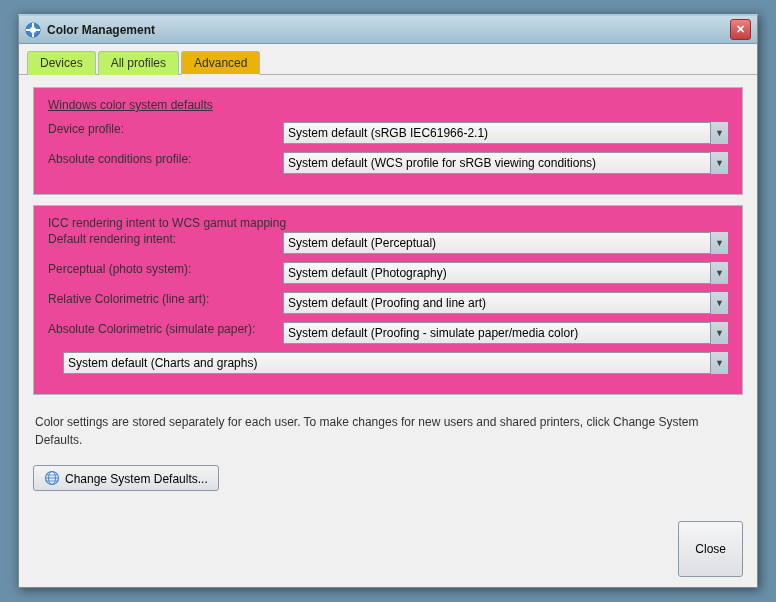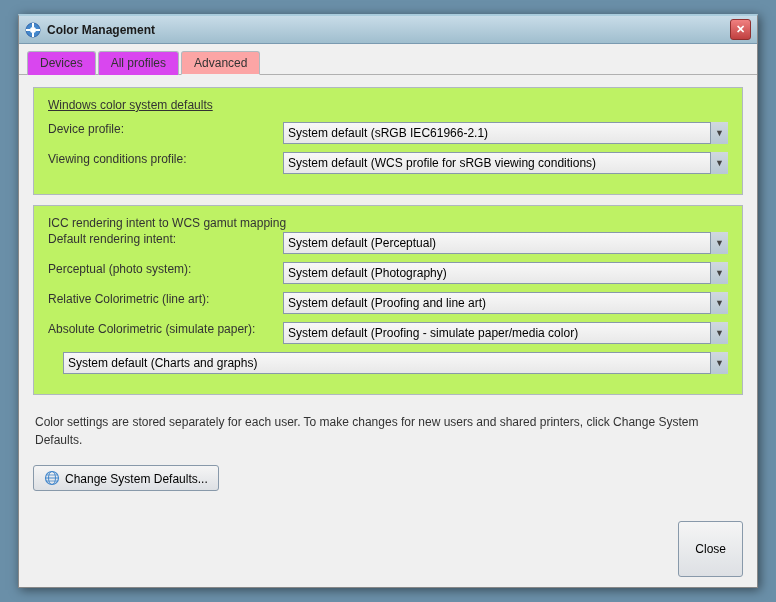--- a/index.html
+++ b/index.html
@@ -63,43 +63,43 @@
     }
     .tabs-bar {
       background: #f0f0f0;
       padding: 6px 8px 0 8px;
       display: flex;
       gap: 2px;
       border-bottom: 1px solid #b0b0b0;
     }
     .tab {
       padding: 4px 12px;
-      background: #d946ef;
+      background: #bef264;
       border: 1px solid #b0b8be;
       border-bottom: none;
       cursor: pointer;
       font-size: 12px;
       border-radius: 3px 3px 0 0;
       color: #333;
       position: relative;
       bottom: -1px;
     }
     .tab.active {
-      background: #fca5a5;
+      background: #eab308;
       border-bottom: 1px solid #f0f0f0;
       z-index: 1;
       font-weight: 500;
     }
     .content {
       padding: 12px 14px 10px 14px;
       background: #f0f0f0;
     }
     .section-box {
       border: 1px solid #b0b8c0;
-      background: #bef264;
+      background: #ec4899;
       margin-bottom: 10px;
       padding: 10px 14px 12px 14px;
     }
     .section-title {
       font-size: 12px;
       color: #333;
       margin-bottom: 10px;
       text-decoration: underline;
     }
     .form-row {
@@ -225,21 +225,21 @@
         <span class="form-label">Device profile:</span>
         <div class="dropdown-wrapper">
           <select>
             <option>System default (sRGB IEC61966-2.1)</option>
           </select>
           <div class="dropdown-arrow">▼</div>
         </div>
       </div>
 
       <div class="form-row">
-        <span class="form-label">Viewing conditions profile:</span>
+        <span class="form-label">Absolute conditions profile:</span>
         <div class="dropdown-wrapper">
           <select>
             <option>System default (WCS profile for sRGB viewing conditions)</option>
           </select>
           <div class="dropdown-arrow">▼</div>
         </div>
       </div>
     </div>
 
     <div class="section-box">

